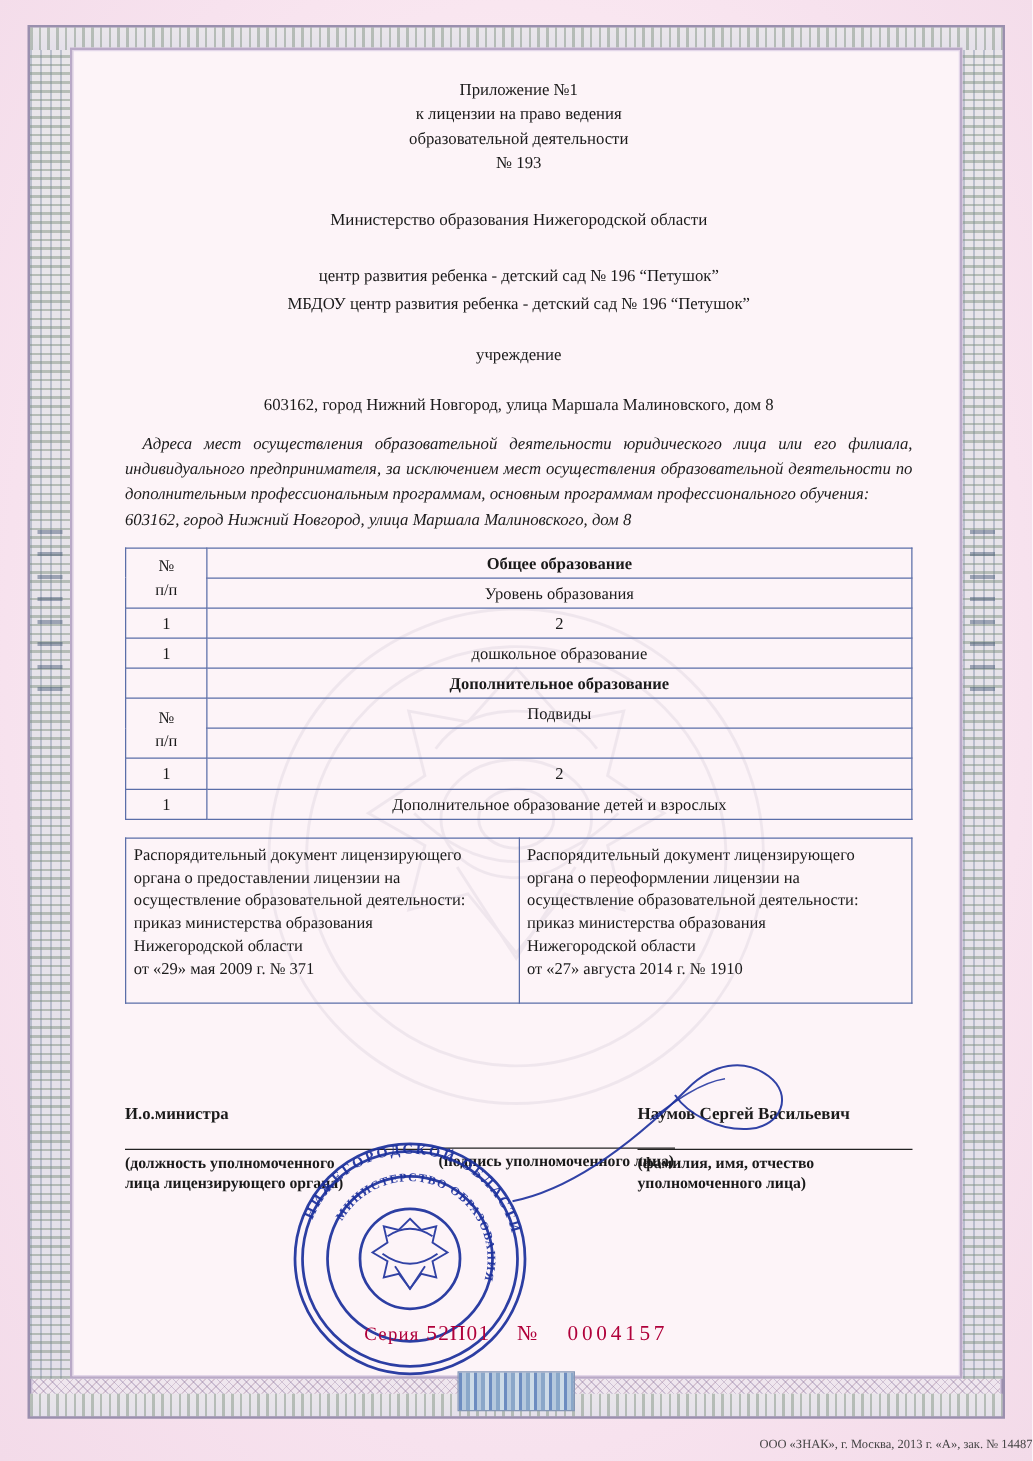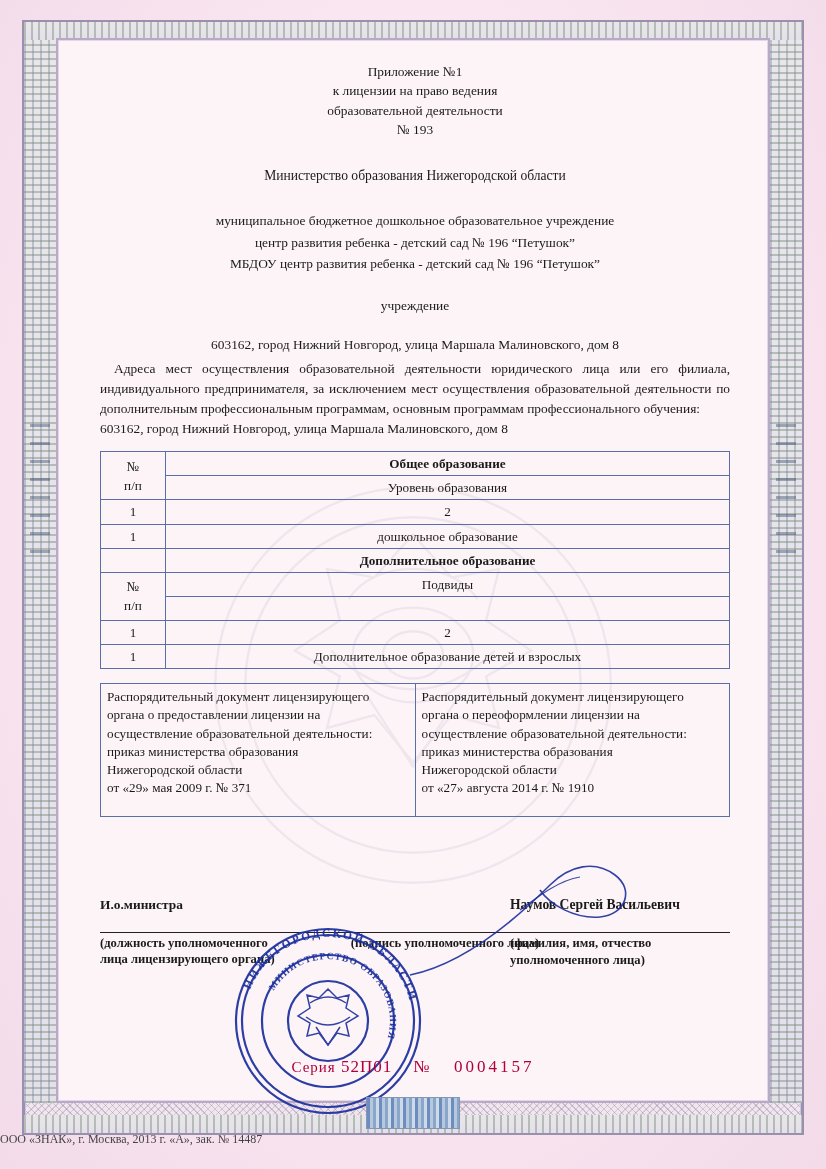--- a/index.html
+++ b/index.html
@@ -100,24 +100,25 @@
   .org div { margin: 2px 0; }
   .block-center {
     text-align: center;
     margin-top: 22px;
   }
   .addr-center {
     text-align: center;
     margin-top: 20px;
   }
   .para {
-    margin-top: 4px;
+    margin-top: 12px;
     text-align: justify;
     text-indent: 14px;
     line-height: 1.5;
+    font-style: italic;
   }
   .para .noindent { text-indent: 0; display: block; }
 
   
   table.lic {
     width: 100%;
     border-collapse: collapse;
     margin-top: 12px;
     font-size: 13.2px;
   }
@@ -199,23 +200,23 @@
     transform: translateX(-50%);
     bottom: 40px;
     width: 92px; height: 30px;
     background:
       repeating-linear-gradient(90deg,
         #6d8cc0 0 3px, #b5c8dd 3px 6px, #8aa7c9 6px 9px, #cddbe8 9px 12px);
     border: 1px solid #8496b5;
   }
   .footer-print {
     position: absolute;
-    left: 0; right: 0; bottom: 22px;
-    text-align: left;
-    font-size: 12px;
+    left: 0; right: 0; bottom: 8px;
+    text-align: right;
+    font-size: 10px;
     color: #444;
   }
 </style>
 </head>
 <body>
 
 <div class="page">
 
   <div class="guilloche-outer"></div>
   <div class="band-top"></div>
@@ -242,21 +243,20 @@
     <div class="hdr">
       <div>Приложение №1</div>
       <div>к лицензии на право ведения</div>
       <div>образовательной деятельности</div>
       <div>№ 193</div>
     </div>
 
     <div class="ministry">Министерство образования Нижегородской области</div>
 
     <div class="org">
-      <div>муниципальное бюджетное дошкольное образовательное учреждение</div>
       <div>центр развития ребенка -  детский сад № 196 “Петушок”</div>
       <div>МБДОУ центр развития ребенка - детский сад № 196 “Петушок”</div>
     </div>
 
     <div class="block-center">учреждение</div>
 
     <div class="addr-center">603162, город Нижний Новгород, улица Маршала Малиновского, дом 8</div>
 
     <div class="para">
       <span>Адреса мест осуществления образовательной деятельности юридического лица или его филиала, индивидуального предпринимателя, за исключением мест осуществления образовательной деятельности по дополнительным профессиональным программам, основным программам профессионального обучения:</span>

